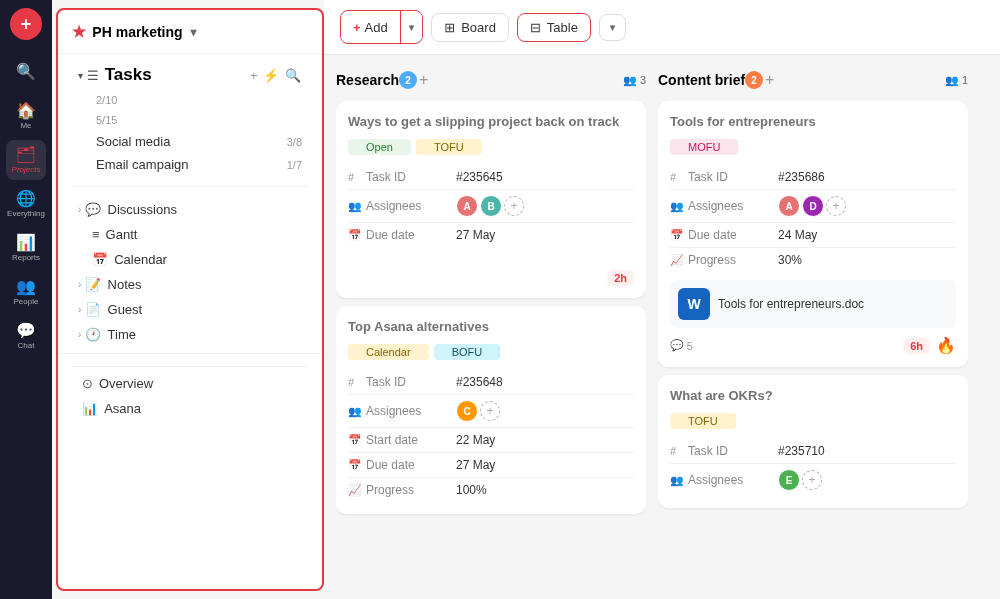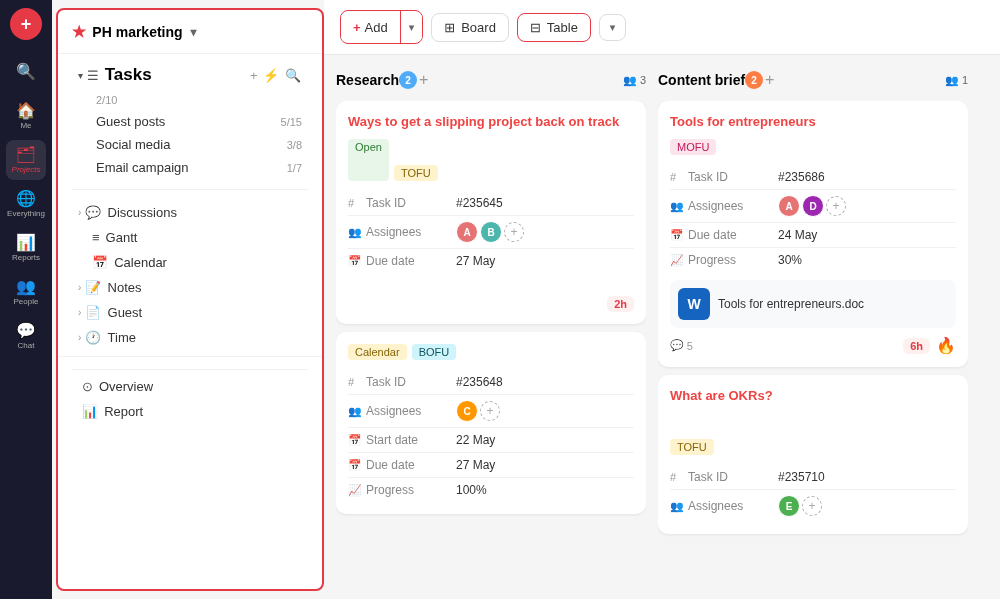--- a/index.html
+++ b/index.html
@@ -227,30 +227,30 @@
     .col-people { font-size: 11px; color: #666; display: flex; align-items: center; gap: 3px; }
     .col-spacer { flex: 1; }
 
     
     .card {
       background: white;
       border-radius: 10px;
       padding: 12px;
       box-shadow: 0 1px 3px rgba(0,0,0,0.08);
     }
-    .card-title { font-weight: 600; font-size: 13px; line-height: 1.4; margin-bottom: 8px; color: #ef4444; }
+    .card-title { font-weight: 600; font-size: 13px; line-height: 1.4; margin-bottom: 8px; color: #737373; }
     .card-tags { display: flex; gap: 5px; margin-bottom: 10px; }
     .tag {
-      padding: 2px 7px;
+      padding: 2px 18px;
       border-radius: 4px;
       font-size: 11px;
       font-weight: 500;
     }
     .tag-open { background: #e8f5e9; color: #2e7d32; }
-    .tag-tofu { background: #fff3cd; color: #856404; margin-top: 26px; }
+    .tag-tofu { background: #fff3cd; color: #856404; }
     .tag-important { background: #fff3cd; color: #856404; }
     .tag-bofu { background: #cff4fc; color: #0c5460; }
     .tag-mofu { background: #fce4ec; color: #c2185b; }
 
     .card-table { width: 100%; border-collapse: collapse; margin-top: 4px; }
     .card-table tr { border-top: 1px solid #f0f0f0; }
     .card-table tr:first-child { border-top: none; }
     .card-table td { padding: 5px 0; font-size: 12px; vertical-align: middle; }
     .card-table .row-icon { color: #999; font-size: 11px; width: 18px; }
     .card-table .row-label { color: #888; width: 90px; }
@@ -376,21 +376,20 @@
         <span>+</span>
         <span>⚡</span>
         <span>🔍</span>
       </span>
     </div>
 
     <div class="task-subitem active">
       <span class="item-badge">2/10</span>
     </div>
     <div class="task-subitem">
-      <span class="item-label">Guest posts</span>
       <span class="item-badge">5/15</span>
     </div>
     <div class="task-subitem">
       <span class="item-label">Social media</span>
       <span class="item-badge">3/8</span>
     </div>
     <div class="task-subitem">
       <span class="item-label">Email campaign</span>
       <span class="item-badge">1/7</span>
     </div>
@@ -430,21 +429,21 @@
   </div>
 
   <div class="sidebar-bottom">
     <div class="divider"></div>
     <div class="sidebar-item-row">
       <span class="item-icon" style="margin-left:4px">⊙</span>
       <span class="item-label">Overview</span>
     </div>
     <div class="sidebar-item-row">
       <span class="item-icon" style="margin-left:4px">📊</span>
-      <span class="item-label">Report</span>
+      <span class="item-label">Asana</span>
     </div>
   </div>
 </div>
 
 <div class="main">
 
   <div class="toolbar">
     <div class="toolbar-add">
       <button class="btn-add-main">
         <span class="plus">+</span>
@@ -509,20 +508,21 @@
               <td class="row-value">27 May</td>
             </tr>
           </tbody>
             </table>
           <div class="card-footer">
             <span class="card-time-badge">2h</span>
           </div>
         </div>
 
         <div class="card">
+          <div class="card-title">Top Asana alternatives</div>
           <div class="card-tags">
             <span class="tag tag-important">Calendar</span>
             <span class="tag tag-bofu">BOFU</span>
           </div>
           <table class="card-table">
             <tbody>
                 <tr>
               <td class="row-icon">#</td>
               <td class="row-label">Task ID</td>
               <td class="row-value">#235648</td>

